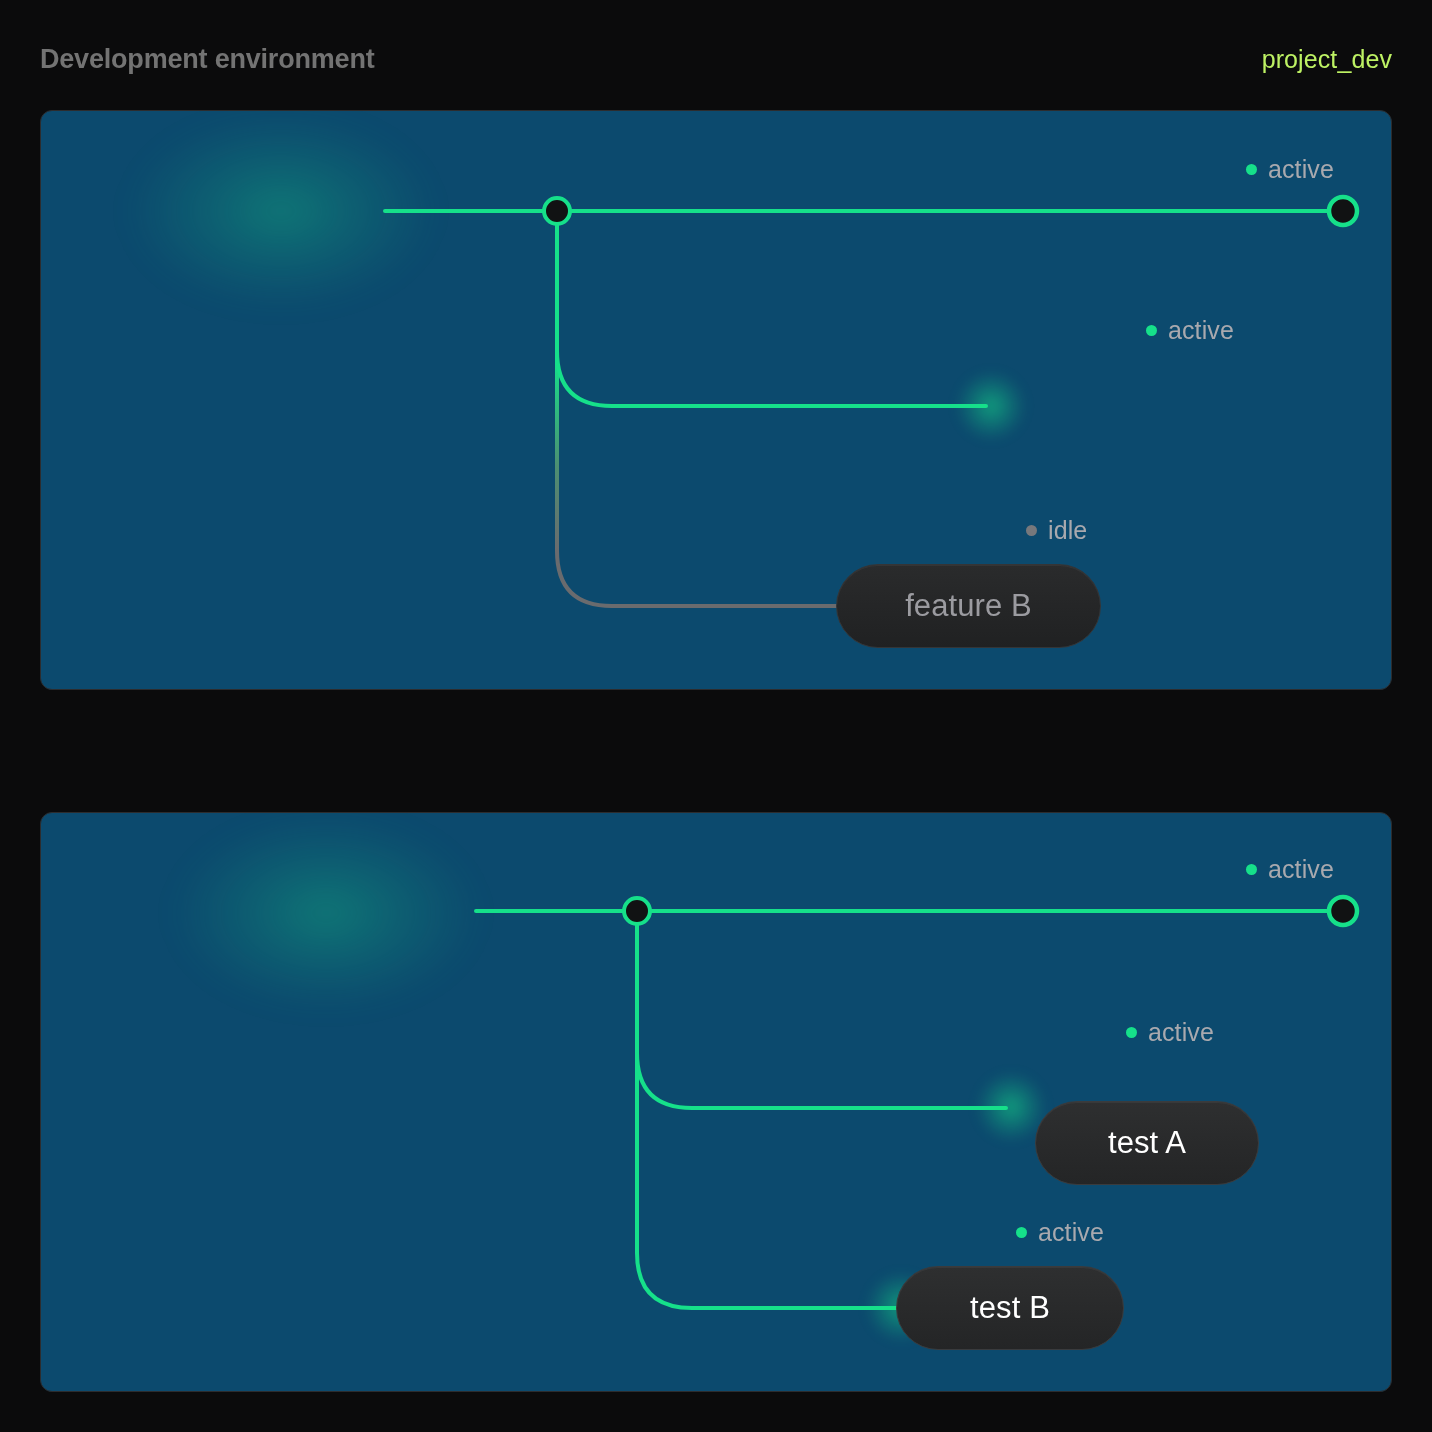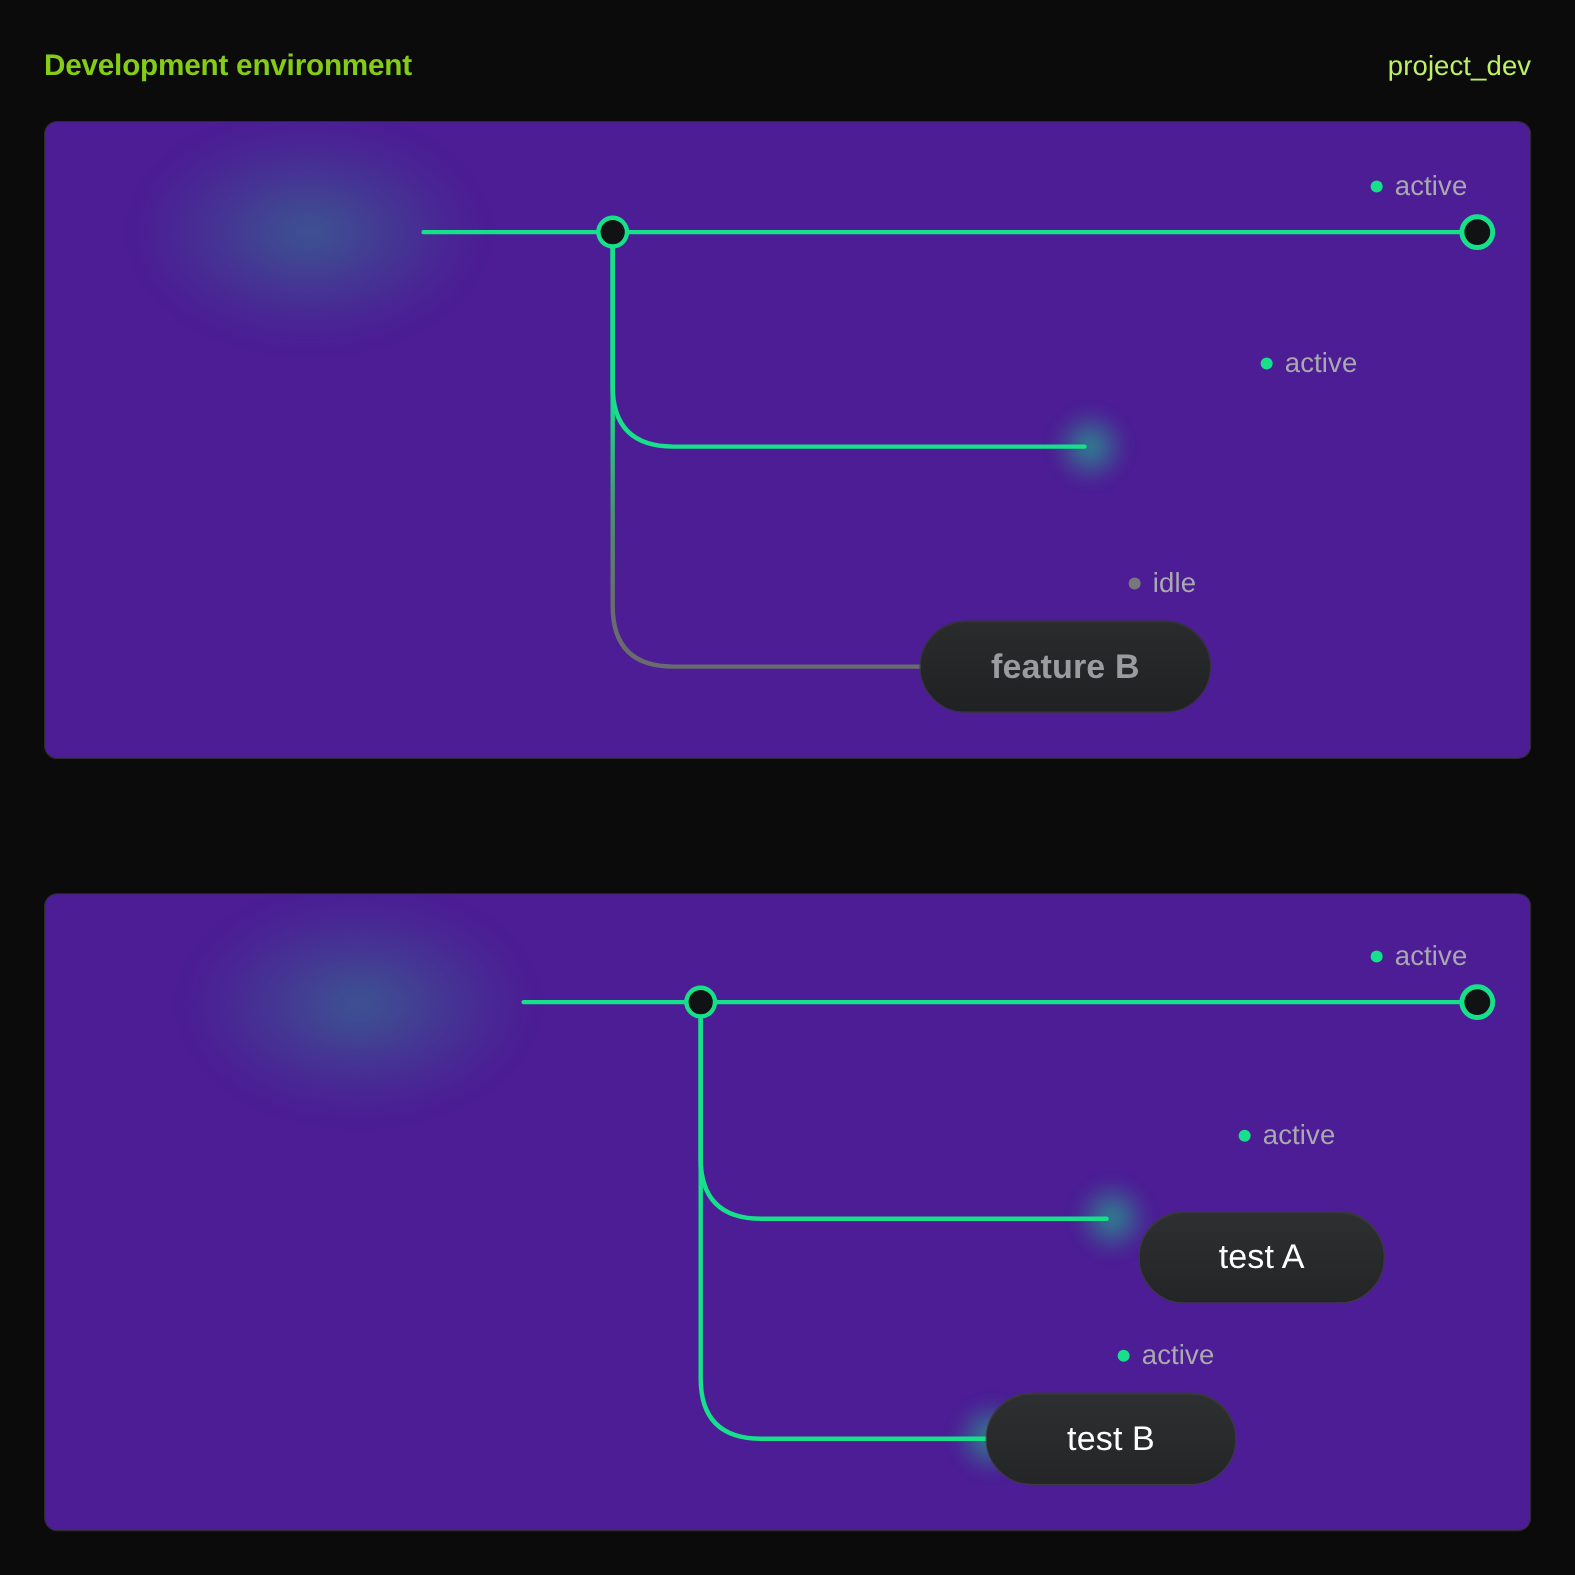--- a/index.html
+++ b/index.html
@@ -24,36 +24,36 @@
     position: absolute;
     left: 40px;
     width: 1352px;
     display: flex;
     align-items: baseline;
     justify-content: space-between;
   }
   .section-title {
     font-size: 27px;
     font-weight: bold;
-    color: #84cc16;
+    color: #737373;
     letter-spacing: -0.2px;
   }
   .section-project {
     font-size: 25px;
     font-weight: 400;
     color: #bef264;
     letter-spacing: 0.1px;
   }
 
   
   .card {
     position: absolute;
     left: 40px;
     width: 1352px;
-    background: #4c1d95;
+    background: #0c4a6e;
     border: 1px solid #2c2c2e;
     border-radius: 12px;
     overflow: hidden;
   }
   #card-dev  { top: 110px; height: 580px; }
   #card-test { top: 812px; height: 580px; }
 
   .canvas {
     position: absolute;
     inset: 0;
@@ -114,21 +114,20 @@
     background: linear-gradient(180deg, #2e2f30 0%, #242526 100%);
     border: 1px solid #3a3b3d;
     box-shadow: inset 0 1px 0 rgba(255,255,255,0.05);
   }
   .node-svc .node-label { color: #ffffff; }
 
   
   .node-idle {
     background: linear-gradient(180deg, #2a2b2c 0%, #202122 100%);
     border: 1px solid #343537;
-    font-weight: bold;
   }
   .node-idle .node-label { color: #9b9ba0; }
 
   
   .status {
     position: absolute;
     display: flex;
     align-items: center;
     gap: 11px;
     white-space: nowrap;

